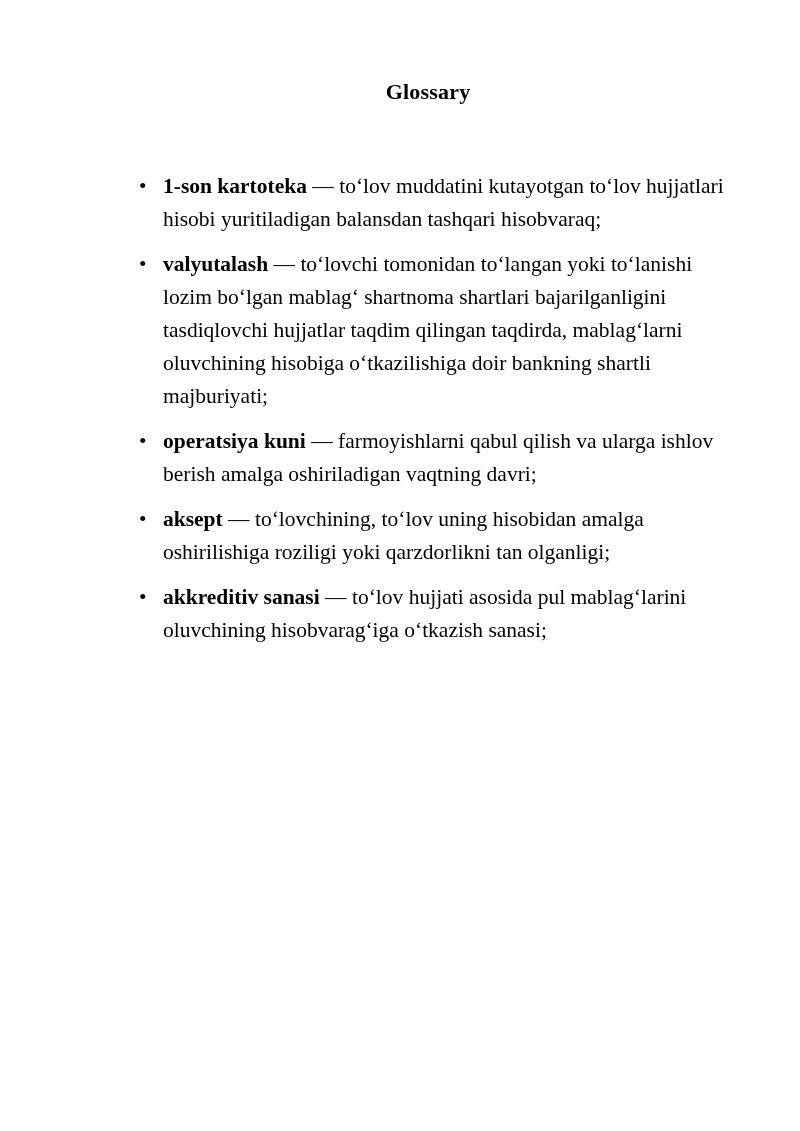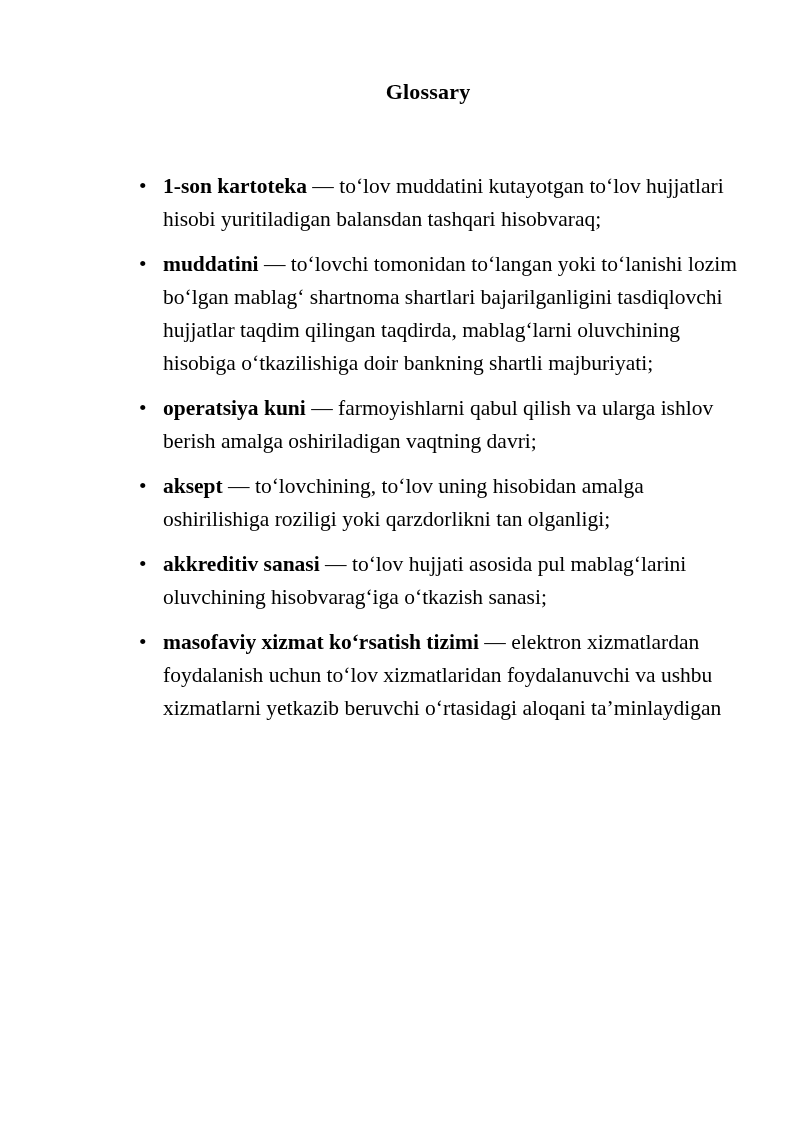--- a/index.html
+++ b/index.html
@@ -60,33 +60,29 @@
 
 <div class="page">
   <h1 class="doc-title">Glossary</h1>
 
   <ul class="glossary-list">
     <li>
       <span class="term">1-son kartoteka</span>
       <span class="def">— toʻlov muddatini kutayotgan toʻlov hujjatlari hisobi yuritiladigan balansdan tashqari hisobvaraq;</span>
     </li>
     <li>
-      <span class="term">muddatini</span>
+      <span class="term">valyutalash</span>
       <span class="def">— toʻlovchi tomonidan toʻlangan yoki toʻlanishi lozim boʻlgan mablagʻ shartnoma shartlari bajarilganligini tasdiqlovchi hujjatlar taqdim qilingan taqdirda, mablagʻlarni oluvchining hisobiga oʻtkazilishiga doir bankning shartli majburiyati;</span>
     </li>
     <li>
       <span class="term">operatsiya kuni</span>
       <span class="def">— farmoyishlarni qabul qilish va ularga ishlov berish amalga oshiriladigan vaqtning davri;</span>
     </li>
     <li>
       <span class="term">aksept</span>
       <span class="def">— toʻlovchining, toʻlov uning hisobidan amalga oshirilishiga roziligi yoki qarzdorlikni tan olganligi;</span>
     </li>
     <li>
       <span class="term">akkreditiv sanasi</span>
       <span class="def">— toʻlov hujjati asosida pul mablagʻlarini oluvchining hisobvaragʻiga oʻtkazish sanasi;</span>
     </li>
-    <li>
-      <span class="term">masofaviy xizmat koʻrsatish tizimi</span>
-      <span class="def">— elektron xizmatlardan foydalanish uchun toʻlov xizmatlaridan foydalanuvchi va ushbu xizmatlarni yetkazib beruvchi oʻrtasidagi aloqani ta’minlaydigan</span>
-    </li>
   </ul>
 </div>
 
 </body></html>

